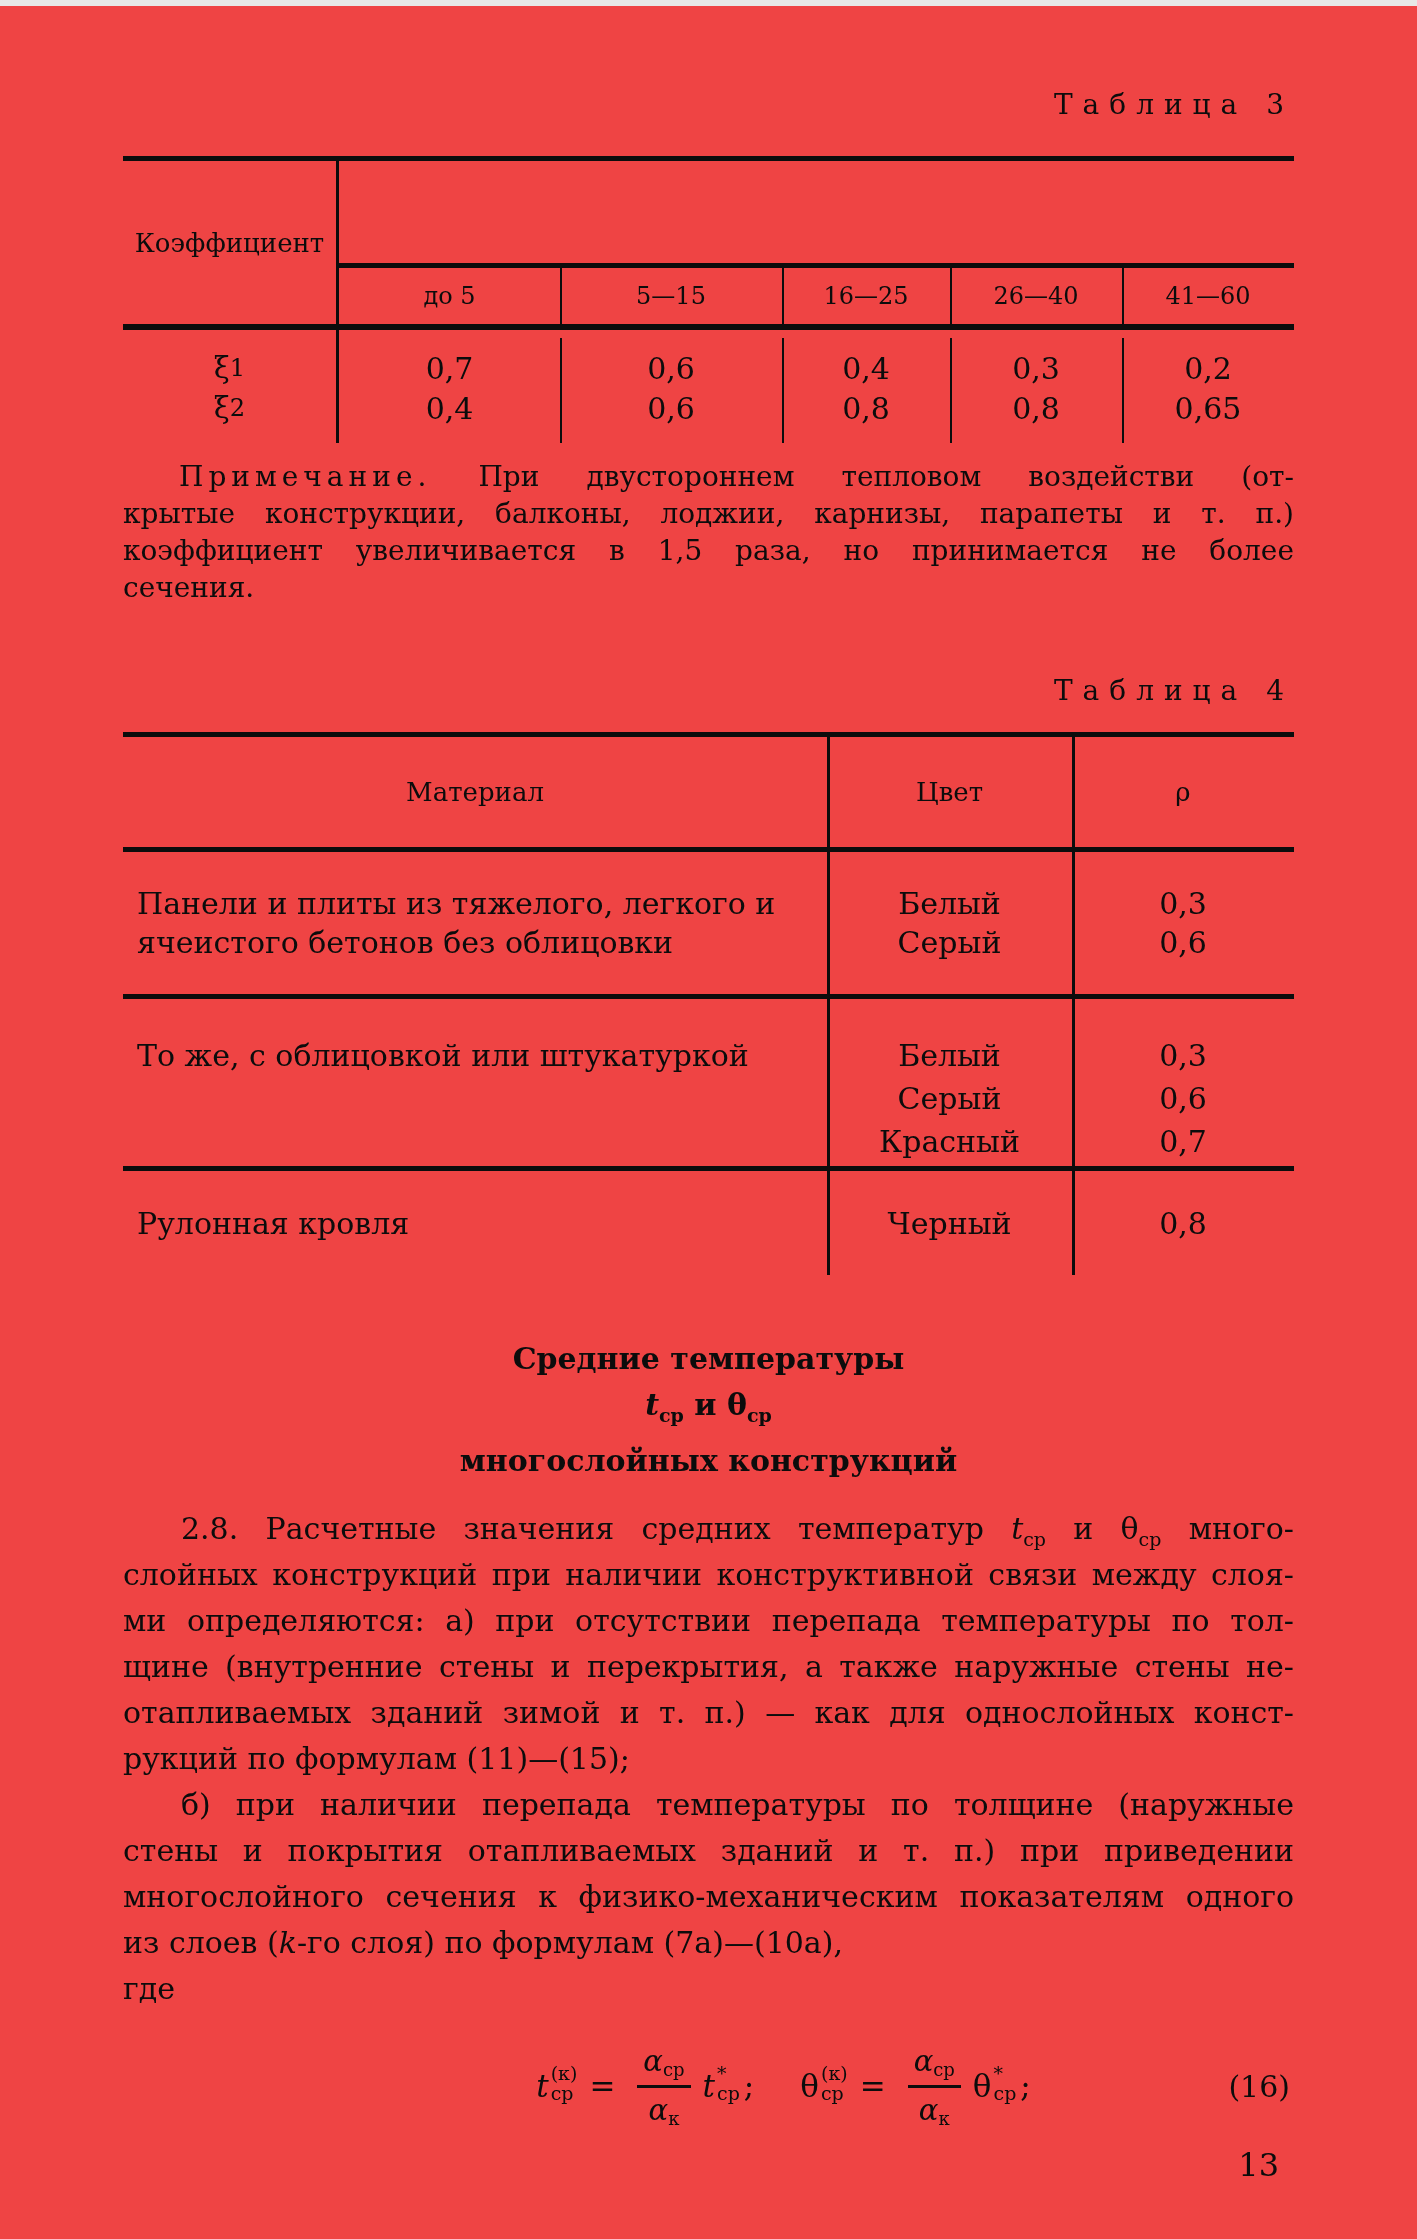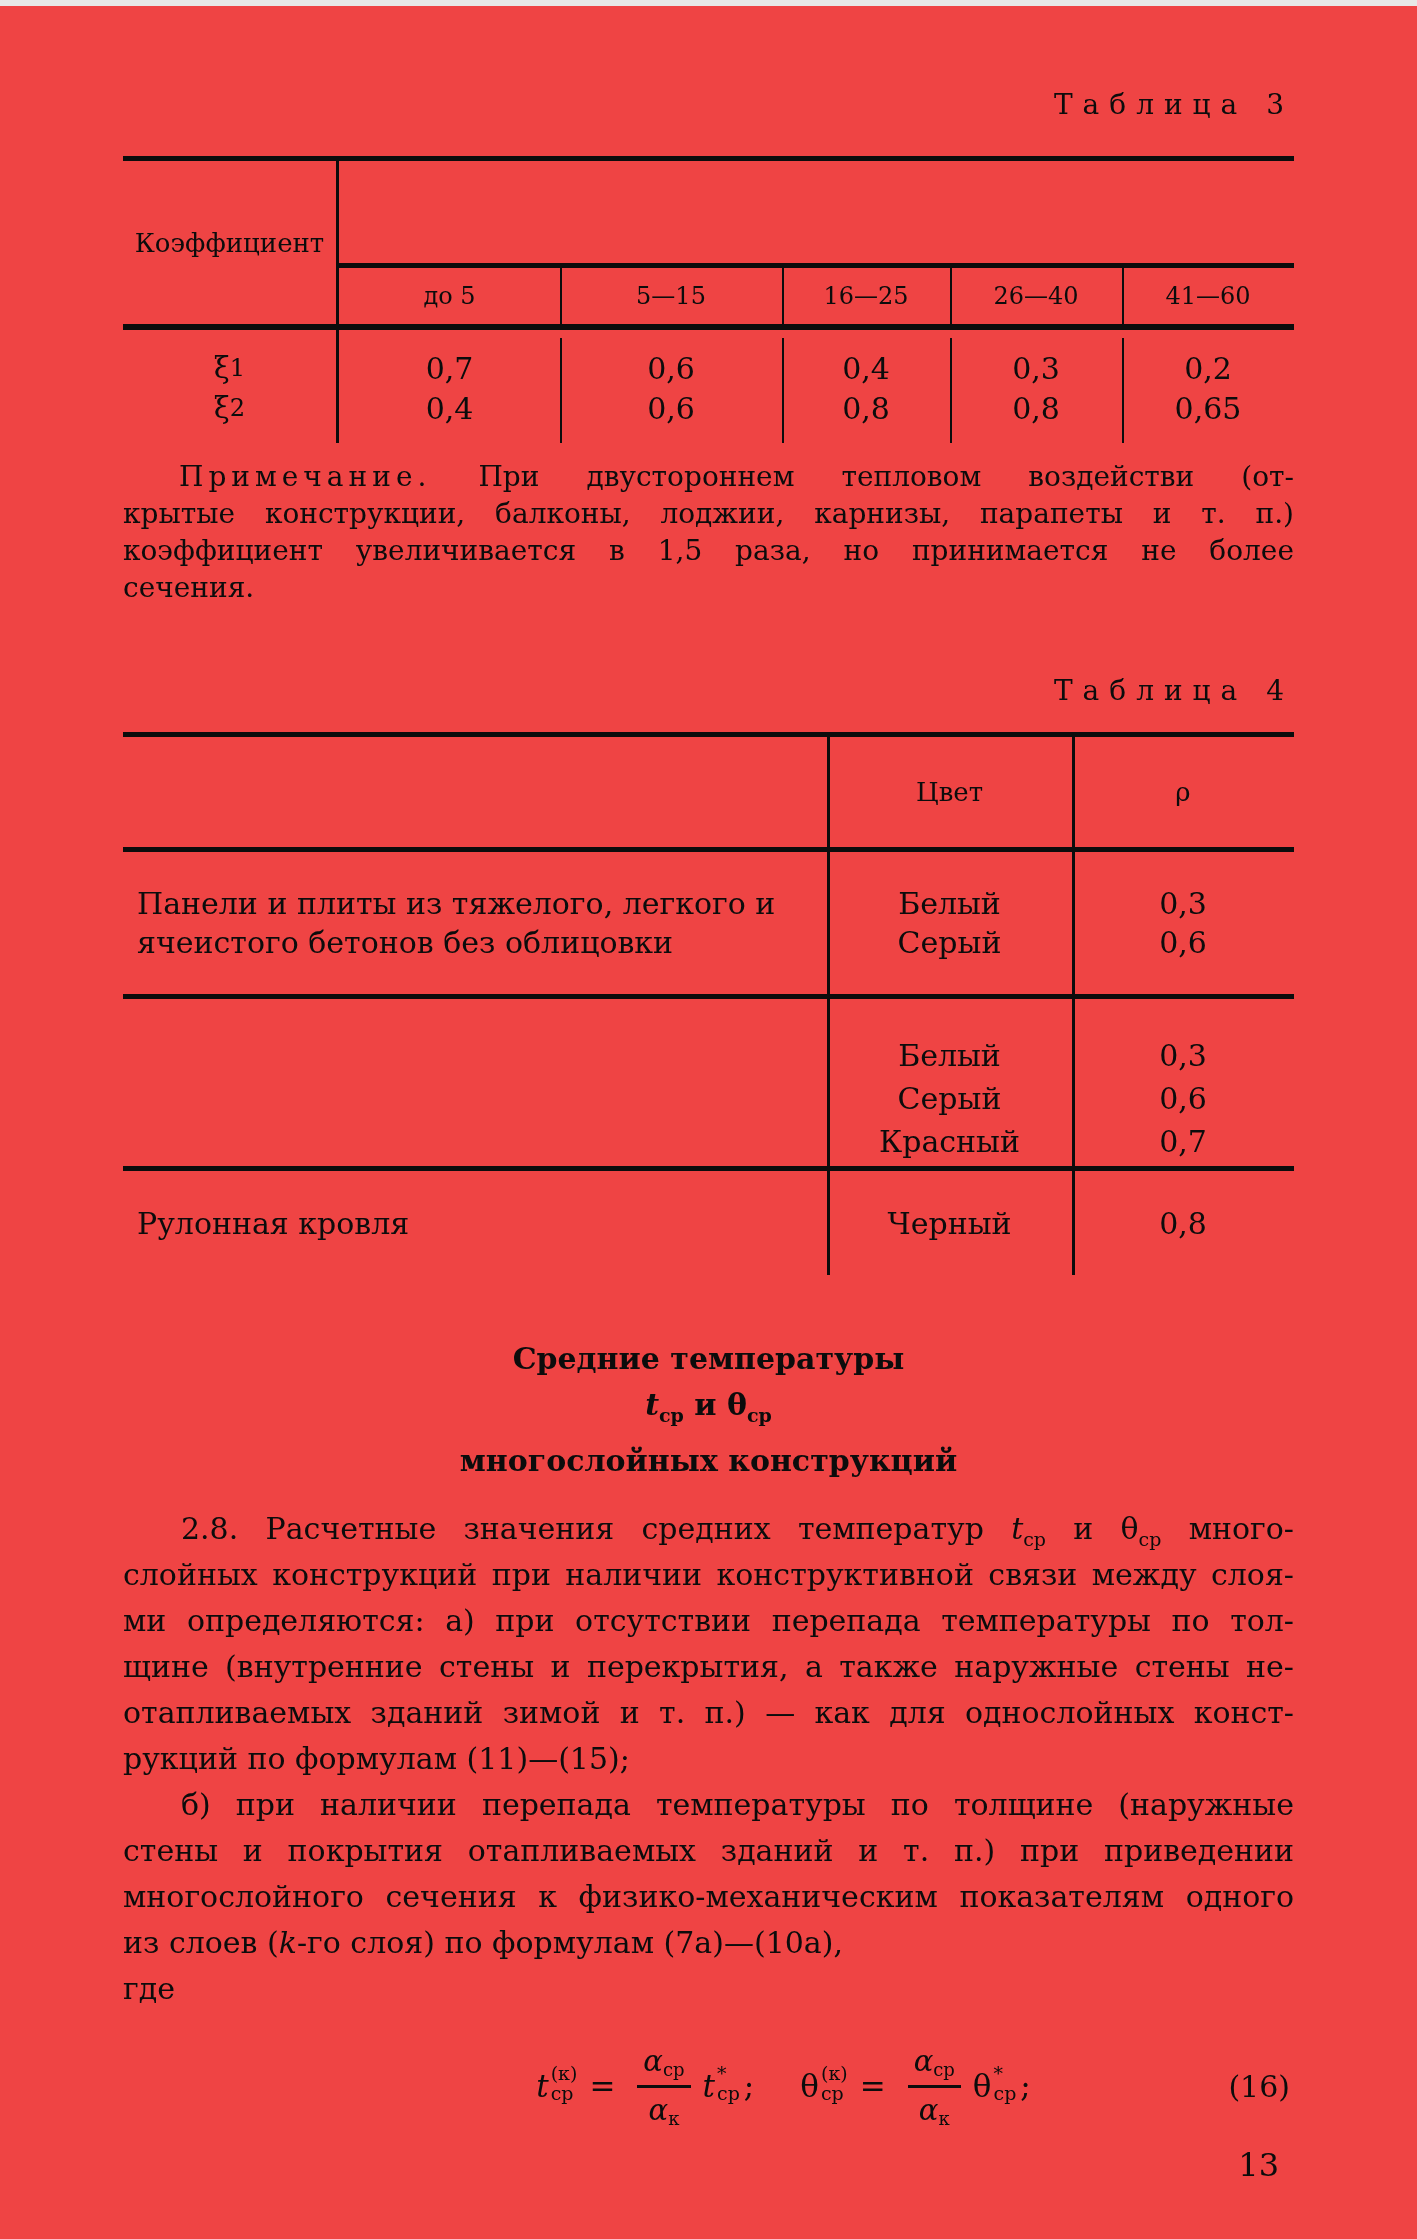--- a/index.html
+++ b/index.html
@@ -125,40 +125,44 @@
     <div>сечения.</div>
   </div>
 
   <div class="tbl-label" style="top:668px;">Таблица 4</div>
 
   <div class="t4">
     <div class="rule" style="left:0;top:0;width:1171px;height:5px;"></div>
     <div class="vdiv" style="left:704px;top:5px;width:3px;height:538px;"></div>
     <div class="vdiv" style="left:949px;top:5px;width:3px;height:538px;"></div>
 
+    <div class="t4-h center" style="left:0;width:704px;">Материал</div>
     <div class="t4-h center" style="left:704px;width:245px;">Цвет</div>
     <div class="t4-h center" style="left:949px;width:222px;">ρ</div>
 
     <div class="rule" style="left:0;top:115px;width:1171px;height:5px;"></div>
 
     <div class="t4-mat" style="top:152px;">
       <div>Панели и плиты из тяжелого, легкого и</div>
       <div>ячеистого бетонов без облицовки</div>
     </div>
     <div class="t4-col" style="top:152px;">
       <div>Белый</div>
       <div>Серый</div>
     </div>
     <div class="t4-val" style="top:152px;">
       <div>0,3</div>
       <div>0,6</div>
     </div>
 
     <div class="rule" style="left:0;top:262px;width:1171px;height:5px;"></div>
 
+    <div class="t4-mat lh42" style="top:302px;">
+      <div>То же, с облицовкой или штукатуркой</div>
+    </div>
     <div class="t4-col lh42" style="top:302px;">
       <div>Белый</div>
       <div>Серый</div>
       <div>Красный</div>
     </div>
     <div class="t4-val lh42" style="top:302px;">
       <div>0,3</div>
       <div>0,6</div>
       <div>0,7</div>
     </div>

